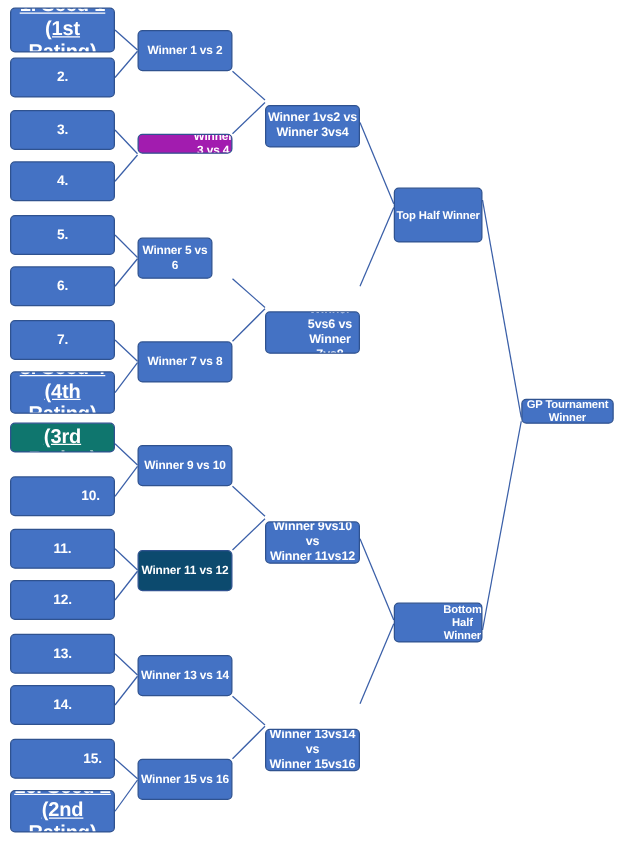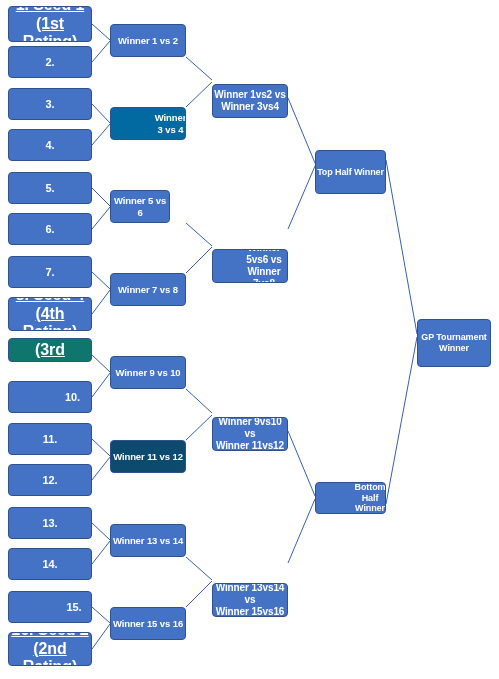--- a/index.html
+++ b/index.html
@@ -115,35 +115,35 @@
 (3rd Rating)</div>
       <div class="node seed-plain" style="left: 8px; top: 381px; width: 84px; height: 32px; background: rgb(68, 114, 196); border-color: rgb(47, 82, 143); color: rgb(255, 255, 255); padding-left: 45px;">10.</div>
       <div class="node seed-plain" style="left: 8px; top: 423px; width: 84px; height: 32px; background: rgb(68, 114, 196); border-color: rgb(47, 82, 143); color: rgb(255, 255, 255);">11.</div>
       <div class="node seed-plain" style="left: 8px; top: 464px; width: 84px; height: 32px; background: rgb(68, 114, 196); border-color: rgb(47, 82, 143); color: rgb(255, 255, 255);">12.</div>
       <div class="node seed-plain" style="left: 8px; top: 507px; width: 84px; height: 32px; background: rgb(68, 114, 196); border-color: rgb(47, 82, 143); color: rgb(255, 255, 255);">13.</div>
       <div class="node seed-plain" style="left: 8px; top: 548px; width: 84px; height: 32px; background: rgb(68, 114, 196); border-color: rgb(47, 82, 143); color: rgb(255, 255, 255);">14.</div>
       <div class="node seed-plain" style="left: 8px; top: 591px; width: 84px; height: 32px; background: rgb(68, 114, 196); border-color: rgb(47, 82, 143); color: rgb(255, 255, 255); padding-left: 48px;">15.</div>
       <div class="node seed-named" style="left: 8px; top: 632px; width: 84px; height: 34px; background: rgb(68, 114, 196); border-color: rgb(47, 82, 143); color: rgb(255, 255, 255);">16. Seed 2
 (2nd Rating)</div>
       <div class="node round2" style="left: 110px; top: 24px; width: 76px; height: 33px; background: rgb(68, 114, 196); border-color: rgb(47, 82, 143); color: rgb(255, 255, 255);">Winner 1 vs 2</div>
-      <div class="node round2" style="left: 110px; top: 107px; width: 76px; height: 33px; background: #0369a1; border-color: rgb(47, 82, 143); color: rgb(255, 255, 255); padding-left: 45px;">Winner 3 vs 4</div>
+      <div class="node round2" style="left: 110px; top: 107px; width: 76px; height: 16px; background: #a21caf; border-color: rgb(47, 82, 143); color: rgb(255, 255, 255); padding-left: 45px;">Winner 3 vs 4</div>
       <div class="node round2" style="left: 110px; top: 190px; width: 60px; height: 33px; background: rgb(68, 114, 196); border-color: rgb(47, 82, 143); color: rgb(255, 255, 255);">Winner 5 vs 6</div>
       <div class="node round2" style="left: 110px; top: 273px; width: 76px; height: 33px; background: rgb(68, 114, 196); border-color: rgb(47, 82, 143); color: rgb(255, 255, 255);">Winner 7 vs 8</div>
       <div class="node round2" style="left: 110px; top: 356px; width: 76px; height: 33px; background: rgb(68, 114, 196); border-color: rgb(47, 82, 143); color: rgb(255, 255, 255);">Winner 9 vs 10</div>
       <div class="node round2" style="left: 110px; top: 440px; width: 76px; height: 33px; background: #0c4a6e; border-color: rgb(47, 82, 143); color: rgb(255, 255, 255);">Winner 11 vs 12</div>
       <div class="node round2" style="left: 110px; top: 524px; width: 76px; height: 33px; background: rgb(68, 114, 196); border-color: rgb(47, 82, 143); color: rgb(255, 255, 255);">Winner 13 vs 14</div>
       <div class="node round2" style="left: 110px; top: 607px; width: 76px; height: 33px; background: rgb(68, 114, 196); border-color: rgb(47, 82, 143); color: rgb(255, 255, 255);">Winner 15 vs 16</div>
       <div class="node round3" style="left: 212px; top: 64px; width: 76px; height: 34px; background: rgb(68, 114, 196); border-color: rgb(47, 82, 143); color: rgb(255, 255, 255);">Winner  1vs2 vs
 Winner 3vs4</div>
       <div class="node round3" style="left: 212px; top: 229px; width: 76px; height: 34px; background: rgb(68, 114, 196); border-color: rgb(47, 82, 143); color: rgb(255, 255, 255); padding-left: 28px;">Winner  5vs6 vs
 Winner 7vs8</div>
       <div class="node round3" style="left: 212px; top: 397px; width: 76px; height: 34px; background: rgb(68, 114, 196); border-color: rgb(47, 82, 143); color: rgb(255, 255, 255);">Winner 9vs10 vs
 Winner 11vs12</div>
       <div class="node round3" style="left: 212px; top: 563px; width: 76px; height: 34px; background: rgb(68, 114, 196); border-color: rgb(47, 82, 143); color: rgb(255, 255, 255);">Winner 13vs14 vs
 Winner 15vs16</div>
       <div class="node round4" style="left: 315px; top: 150px; width: 71px; height: 44px; background: rgb(68, 114, 196); border-color: rgb(47, 82, 143); color: rgb(255, 255, 255);">Top Half Winner</div>
       <div class="node round4" style="left: 315px; top: 482px; width: 71px; height: 32px; background: rgb(68, 114, 196); border-color: rgb(47, 82, 143); color: rgb(255, 255, 255); padding-left: 39px;">Bottom Half
 Winner</div>
-      <div class="node final" style="left: 417px; top: 319px; width: 74px; height: 48px; background: rgb(68, 114, 196); border-color: rgb(47, 82, 143); color: rgb(255, 255, 255);">GP Tournament
+      <div class="node final" style="left: 417px; top: 319px; width: 74px; height: 20px; background: rgb(68, 114, 196); border-color: rgb(47, 82, 143); color: rgb(255, 255, 255);">GP Tournament
 Winner</div>
     </div>
 
 </div>
 
 </body></html>

